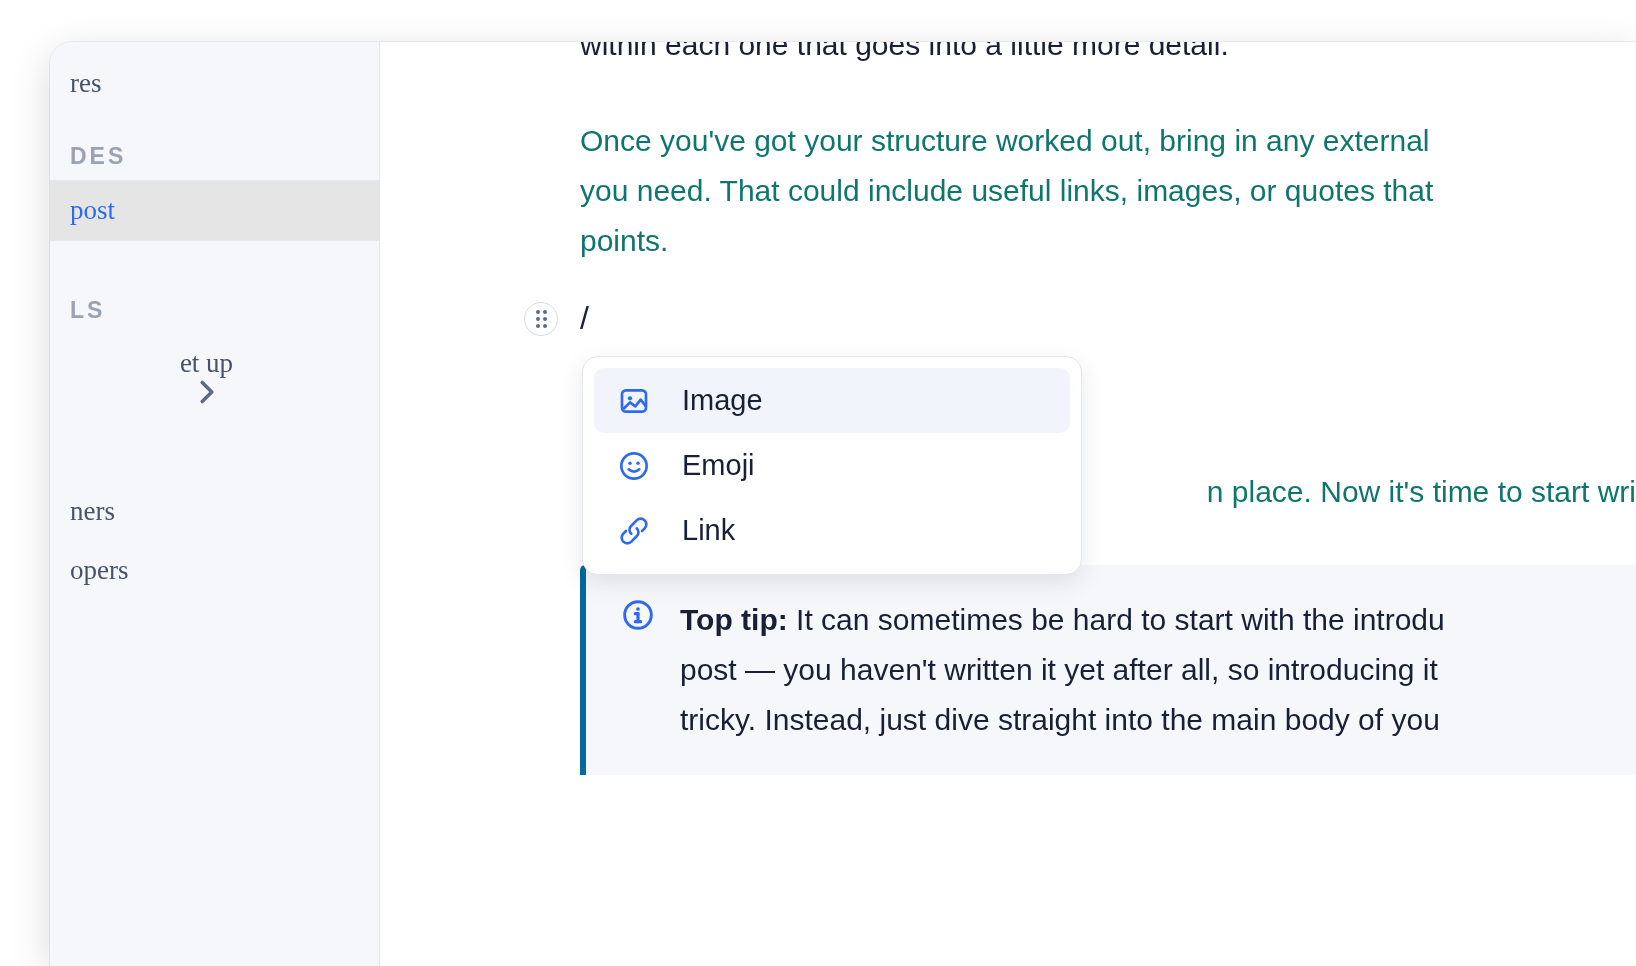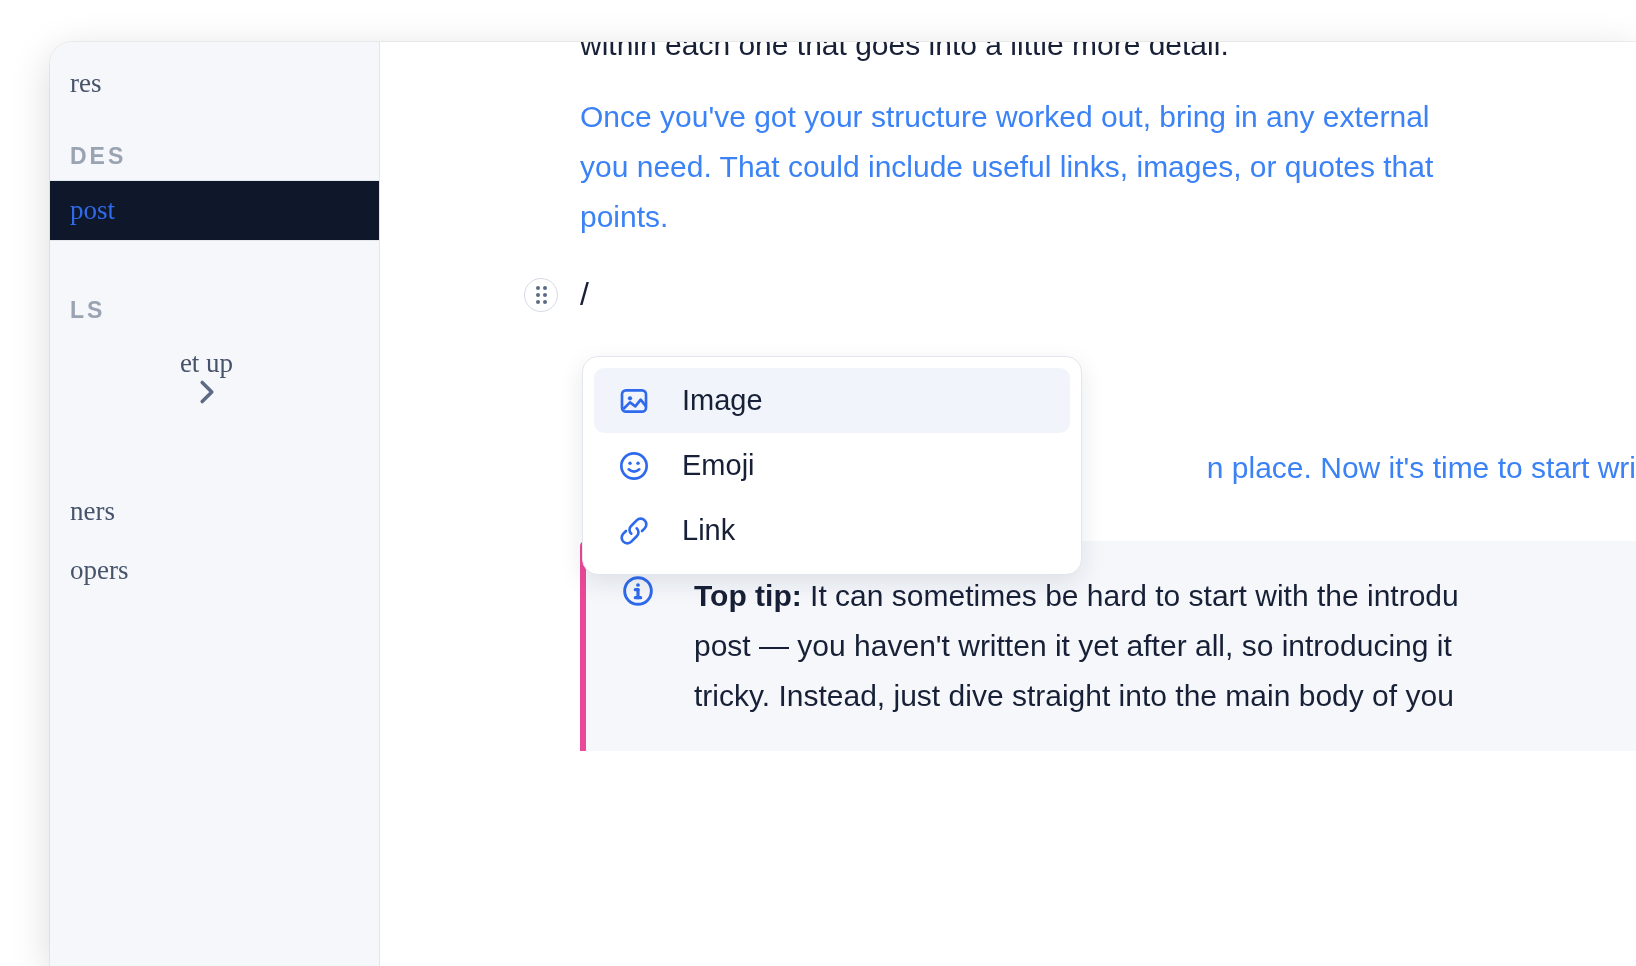--- a/index.html
+++ b/index.html
@@ -42,21 +42,21 @@
       display: flex;
       align-items: center;
       justify-content: space-between;
       font-family: Liberation Serif, serif;
     }
     .sidebar-item.with-chevron {
       padding-right: 36px;
       flex-direction: column;
     }
     .sidebar-item.active {
-      background: #0f172a;
+      background: #e5e5e5;
       color: #2F6AED;
       border-top: 1px solid #E3E7EE;
       border-bottom: 1px solid #E3E7EE;
     }
     .sidebar-header {
       padding: 30px 0 10px 20px;
       font-size: 23px;
       font-weight: 700;
       letter-spacing: 3px;
       color: #9AA3B2;
@@ -65,21 +65,22 @@
       color: #5C6B84;
     }
     .main {
       flex: 1;
       padding: 0 0 0 200px;
       position: relative;
     }
     .content-p {
       font-size: 30px;
       line-height: 50px;
-      color: #3b82f6;
+      color: #0f766e;
+      margin-top: 24px;
       white-space: nowrap;
       overflow: hidden;
     }
     .content-p.cut-top {
       color: #172036;
       position: relative;
       top: -22px;
       margin-top: 0;
     }
     .slash-row {
@@ -144,25 +145,25 @@
       height: 32px;
       flex-shrink: 0;
     }
     .behind-text-1 {
       position: relative;
       margin-top: 130px;
     }
     .callout {
       margin-top: 48px;
       background: #F5F7FB;
-      border-left: 6px solid #ec4899;
+      border-left: 6px solid #0369a1;
       border-top-left-radius: 5px;
       padding: 30px 0 30px 36px;
       display: flex;
-      gap: 40px;
+      gap: 26px;
     }
     .callout-icon {
       flex-shrink: 0;
       margin-top: 4px;
     }
     .callout-text {
       font-size: 30px;
       line-height: 50px;
       color: #172036;
       white-space: nowrap;

